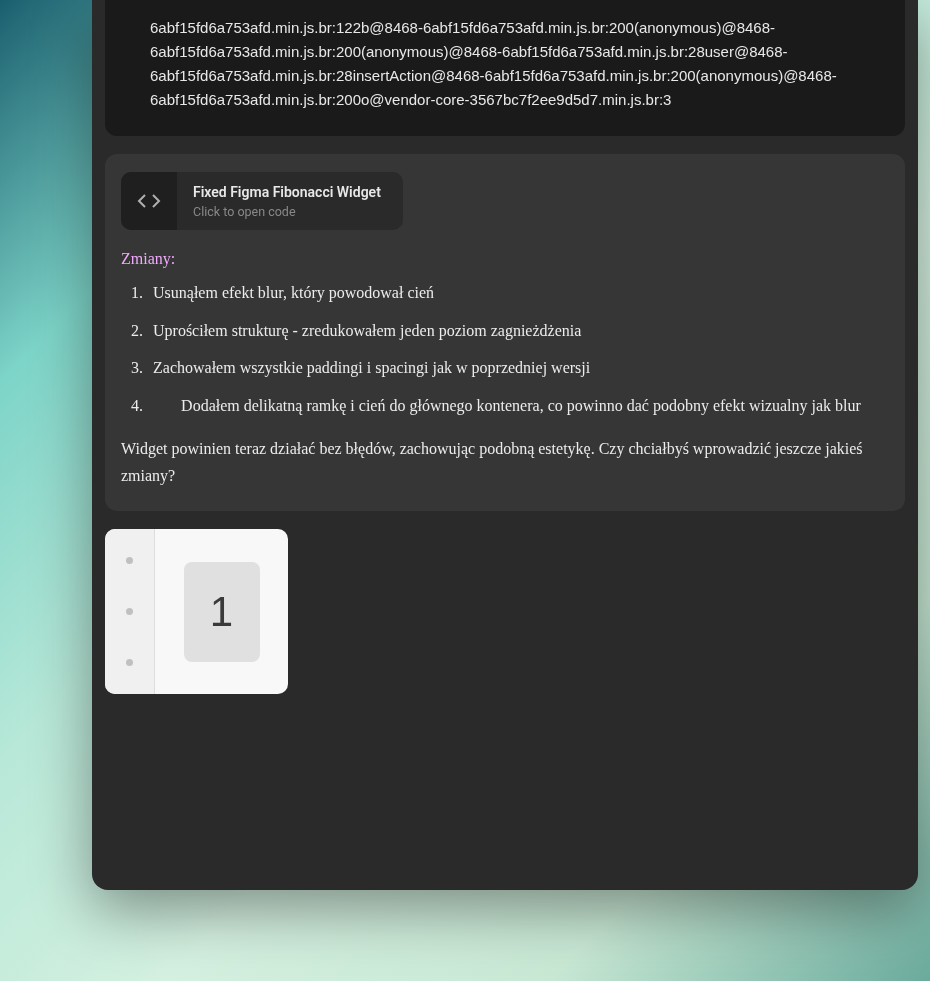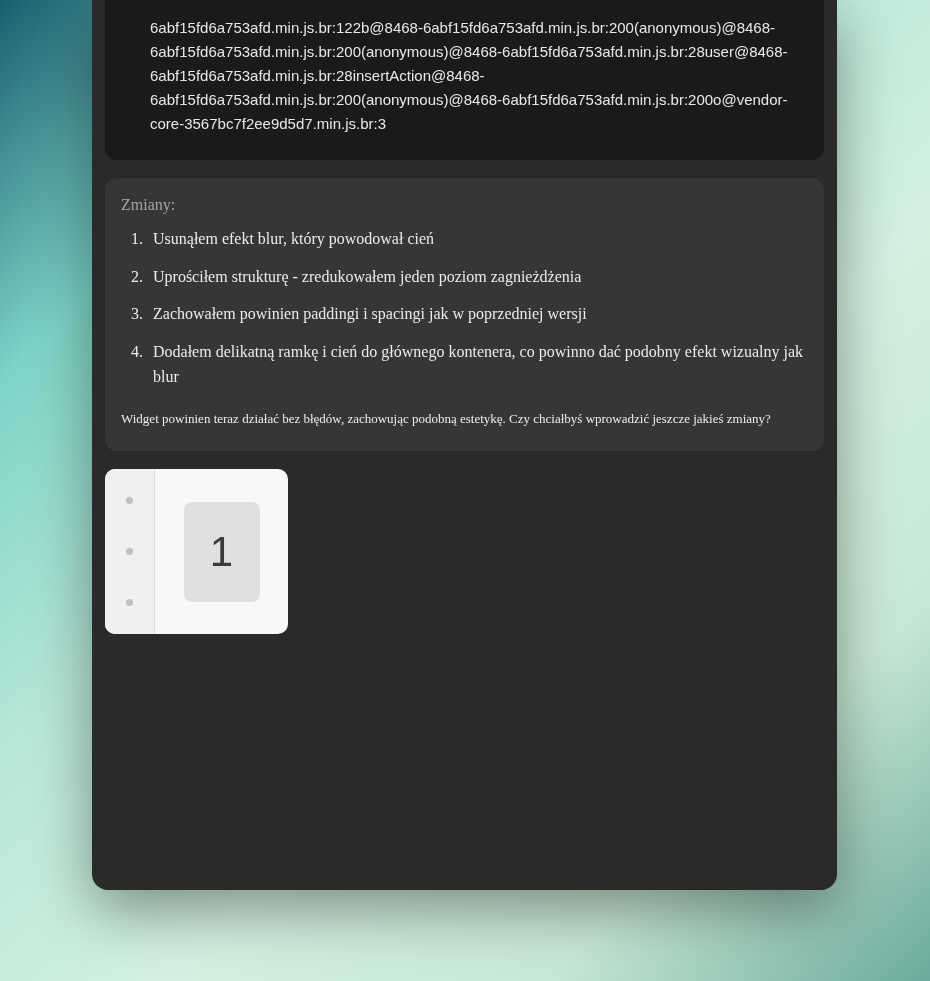--- a/index.html
+++ b/index.html
@@ -14,21 +14,21 @@
       background: linear-gradient(135deg, #1a5e6e 0%, #7dd4c8 20%, #b8e8d8 40%, #d4f0e0 60%, #c8e8d4 80%, #6aaa9c 100%);
       font-family: -apple-system, BlinkMacSystemFont, "Segoe UI", Roboto, sans-serif;
       overflow: hidden;
       position: relative;
     }
     
     .main-container {
       position: absolute;
       left: 92px;
       top: 0;
-      width: 745px;
+      width: 826px;
       height: 890px;
       background: #2a2a2a;
       border-radius: 0 0 16px 16px;
       box-shadow: 0 20px 60px rgba(0,0,0,0.4);
       overflow: hidden;
       padding-bottom: 16px;
     }
     
     .stack-trace-block {
       margin: 0 13px 0 13px;
@@ -92,21 +92,21 @@
     
     .code-card-subtitle {
       font-size: 12.5px;
       color: #888;
       margin-top: 2px;
     }
     
     .changes-header {
       font-family: Georgia, 'Times New Roman', serif;
       font-size: 16px;
-      color: #a3a3a3;
+      color: #f0abfc;
       margin-bottom: 12px;
     }
     
     .changes-list {
       list-style: none;
       counter-reset: item;
       margin-bottom: 18px;
     }
     
     .changes-list li {
@@ -115,32 +115,33 @@
       font-size: 16px;
       line-height: 1.6;
       color: #ececec;
       padding-left: 32px;
       margin-bottom: 12px;
       position: relative;
     }
     
     .changes-list li:last-child {
       margin-bottom: 16px;
+      text-align: center;
     }
     
     .changes-list li::before {
       content: counter(item) ".";
       position: absolute;
       left: 10px;
       color: #ececec;
     }
     
     .closing-text {
       font-family: Georgia, 'Times New Roman', serif;
-      font-size: 13px;
+      font-size: 16px;
       line-height: 1.65;
       color: #ececec;
     }
     
     .attachment-card {
       margin: 18px 0 0 13px;
       width: 183px;
       height: 165px;
       background: #f8f8f8;
       border-radius: 10px;
@@ -194,27 +195,39 @@
 <body>
 
 <div class="main-container">
 
   <div class="stack-trace-block">
     <span>6abf15fd6a753afd.min.js.br:122b@8468-6abf15fd6a753afd.min.js.br:200(anonymous)@8468-6abf15fd6a753afd.min.js.br:200(anonymous)@8468-6abf15fd6a753afd.min.js.br:28user@8468-6abf15fd6a753afd.min.js.br:28insertAction@8468-6abf15fd6a753afd.min.js.br:200(anonymous)@8468-6abf15fd6a753afd.min.js.br:200o@vendor-core-3567bc7f2ee9d5d7.min.js.br:3</span>
   </div>
 
   <div class="response-block">
     
+    <div class="code-card">
+      <div class="code-icon-box">
+        <svg width="24" height="24" viewBox="0 0 24 24" fill="none" stroke="currentColor" stroke-width="2">
+          <polyline points="16 18 22 12 16 6"></polyline>
+          <polyline points="8 6 2 12 8 18"></polyline>
+        </svg>
+      </div>
+      <div class="code-card-text">
+        <div class="code-card-title">Fixed Figma Fibonacci Widget</div>
+        <div class="code-card-subtitle">Click to open code</div>
+      </div>
+    </div>
     
     <div class="changes-header">Zmiany:</div>
     
     <ol class="changes-list">
       <li>Usunąłem efekt blur, który powodował cień</li>
       <li>Uprościłem strukturę - zredukowałem jeden poziom zagnieżdżenia</li>
-      <li>Zachowałem powinien paddingi i spacingi jak w poprzedniej wersji</li>
+      <li>Zachowałem wszystkie paddingi i spacingi jak w poprzedniej wersji</li>
       <li>Dodałem delikatną ramkę i cień do głównego kontenera, co powinno dać podobny efekt wizualny jak blur</li>
     </ol>
     
     <div class="closing-text">Widget powinien teraz działać bez błędów, zachowując podobną estetykę. Czy chciałbyś wprowadzić jeszcze jakieś zmiany?</div>
   </div>
 
   <div class="attachment-card">
     <div class="attachment-spine">
       <div class="spine-dot"></div>
       <div class="spine-dot"></div>

